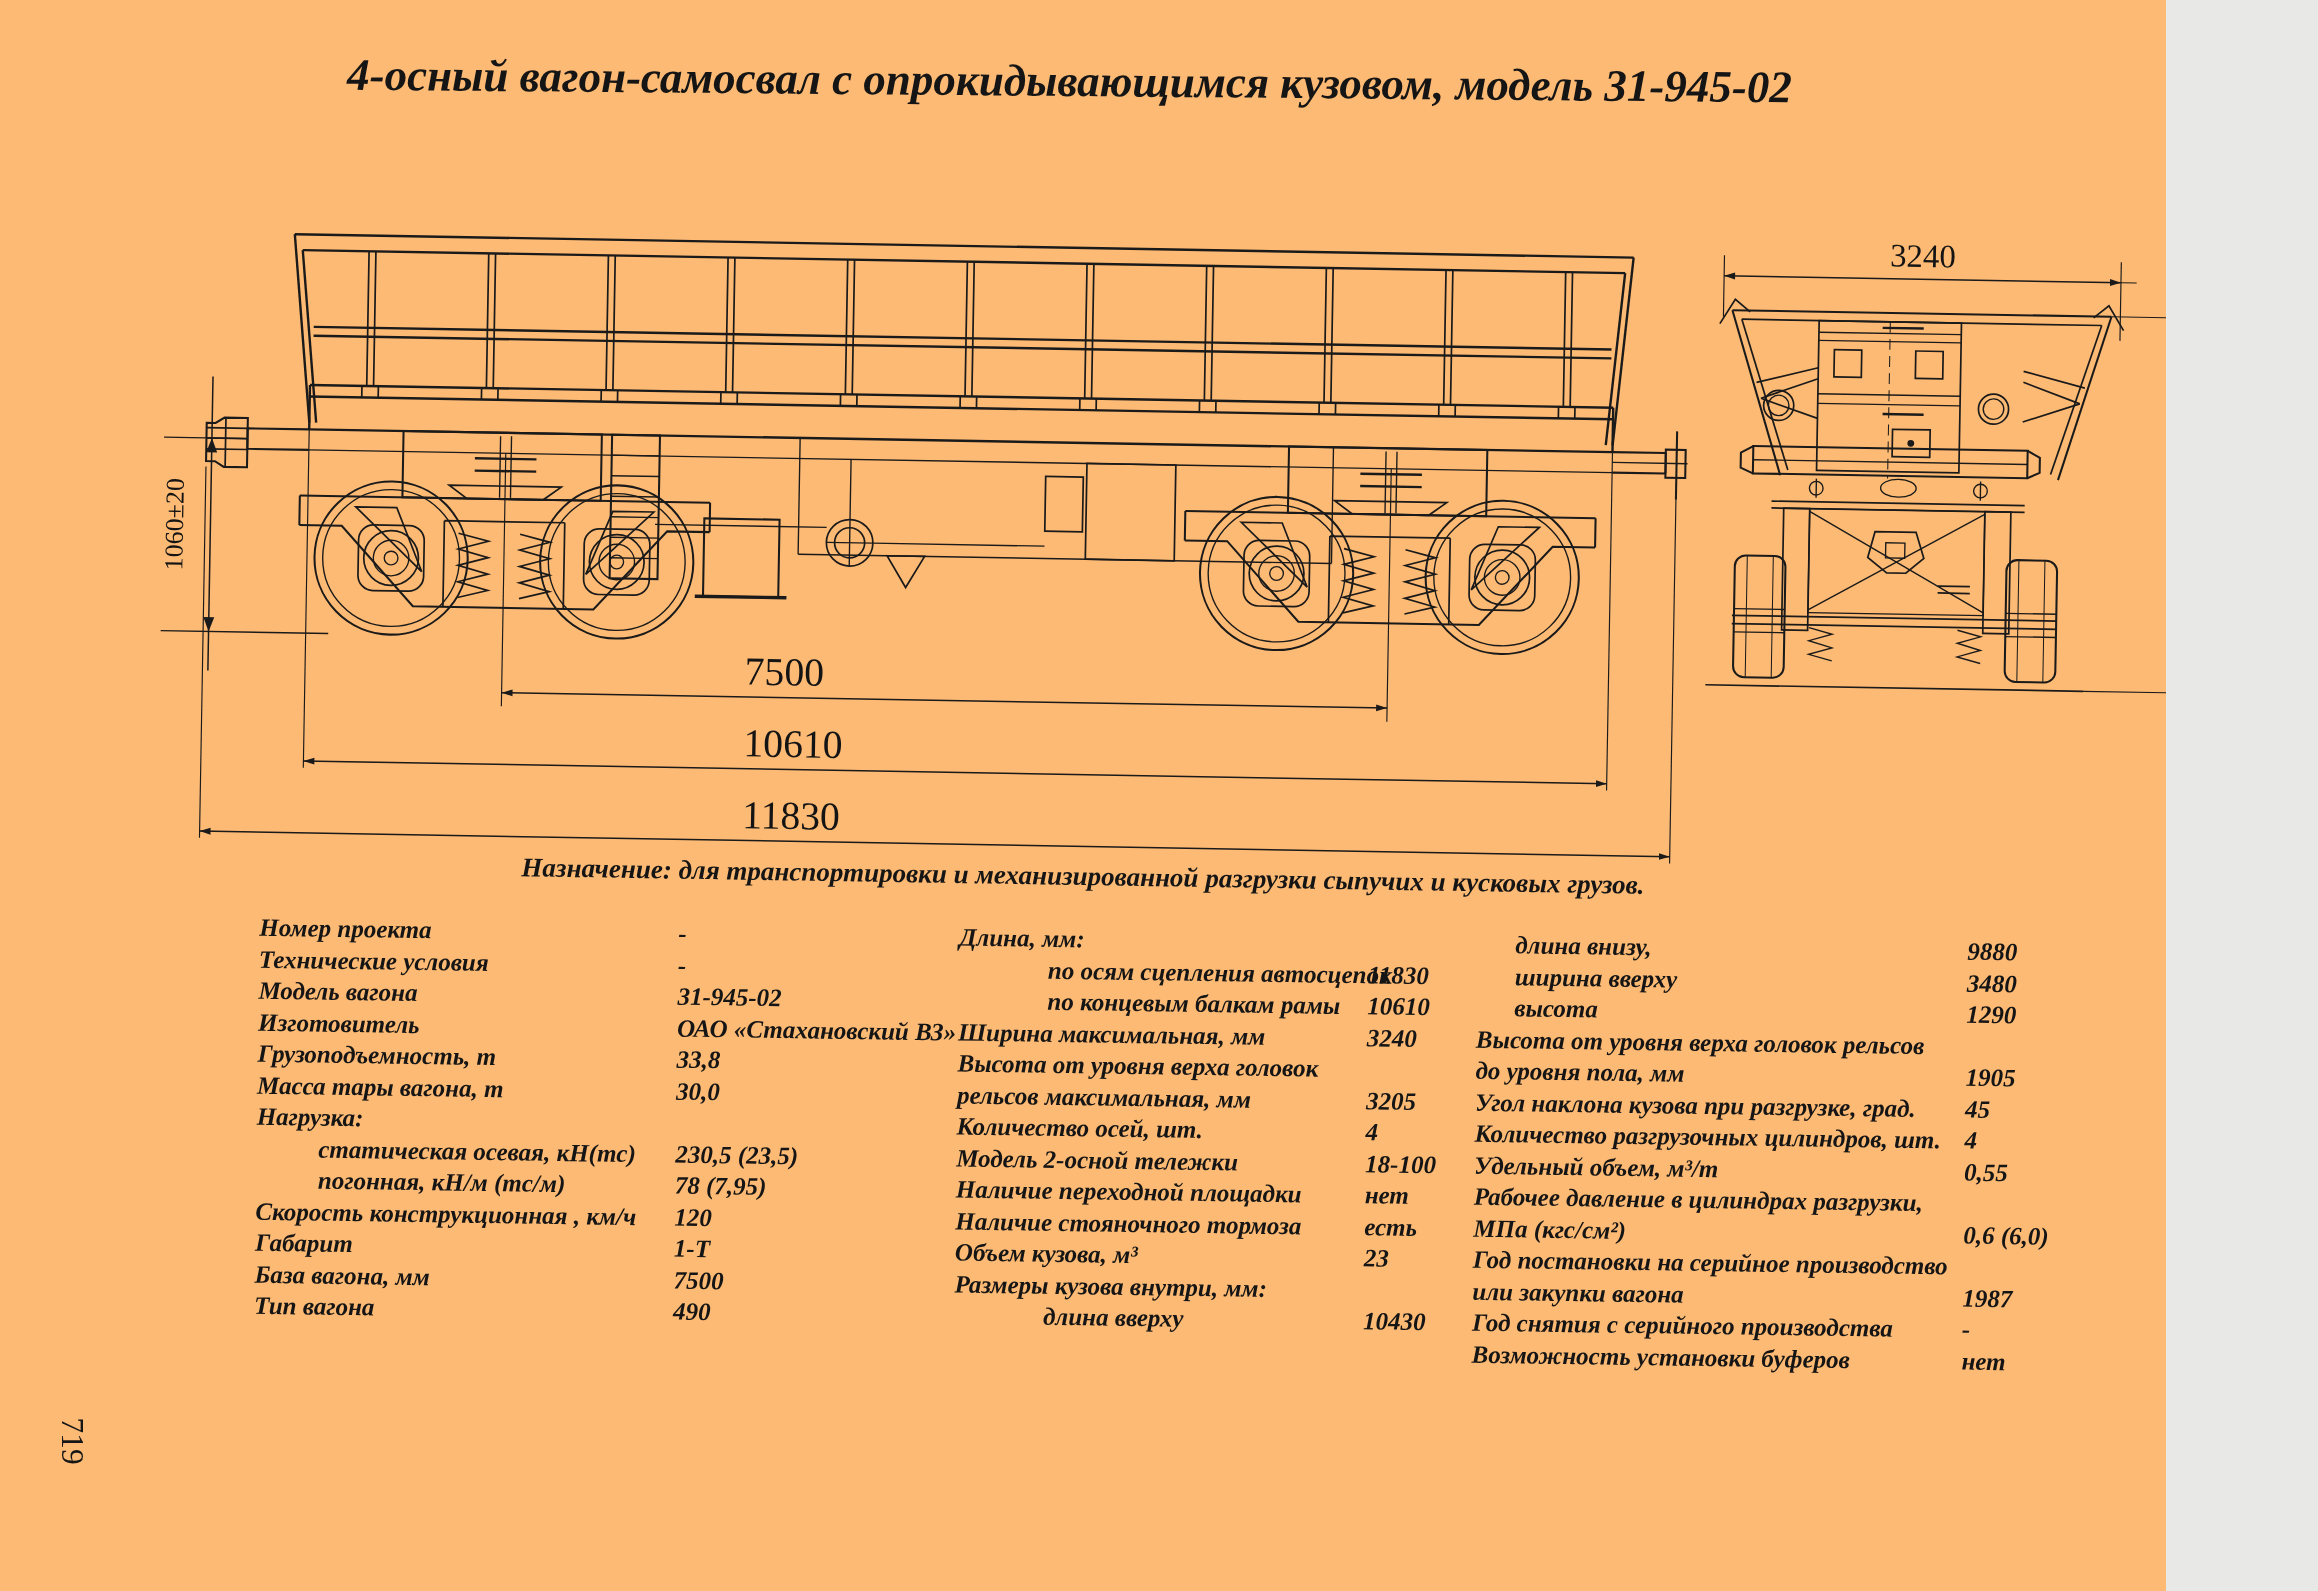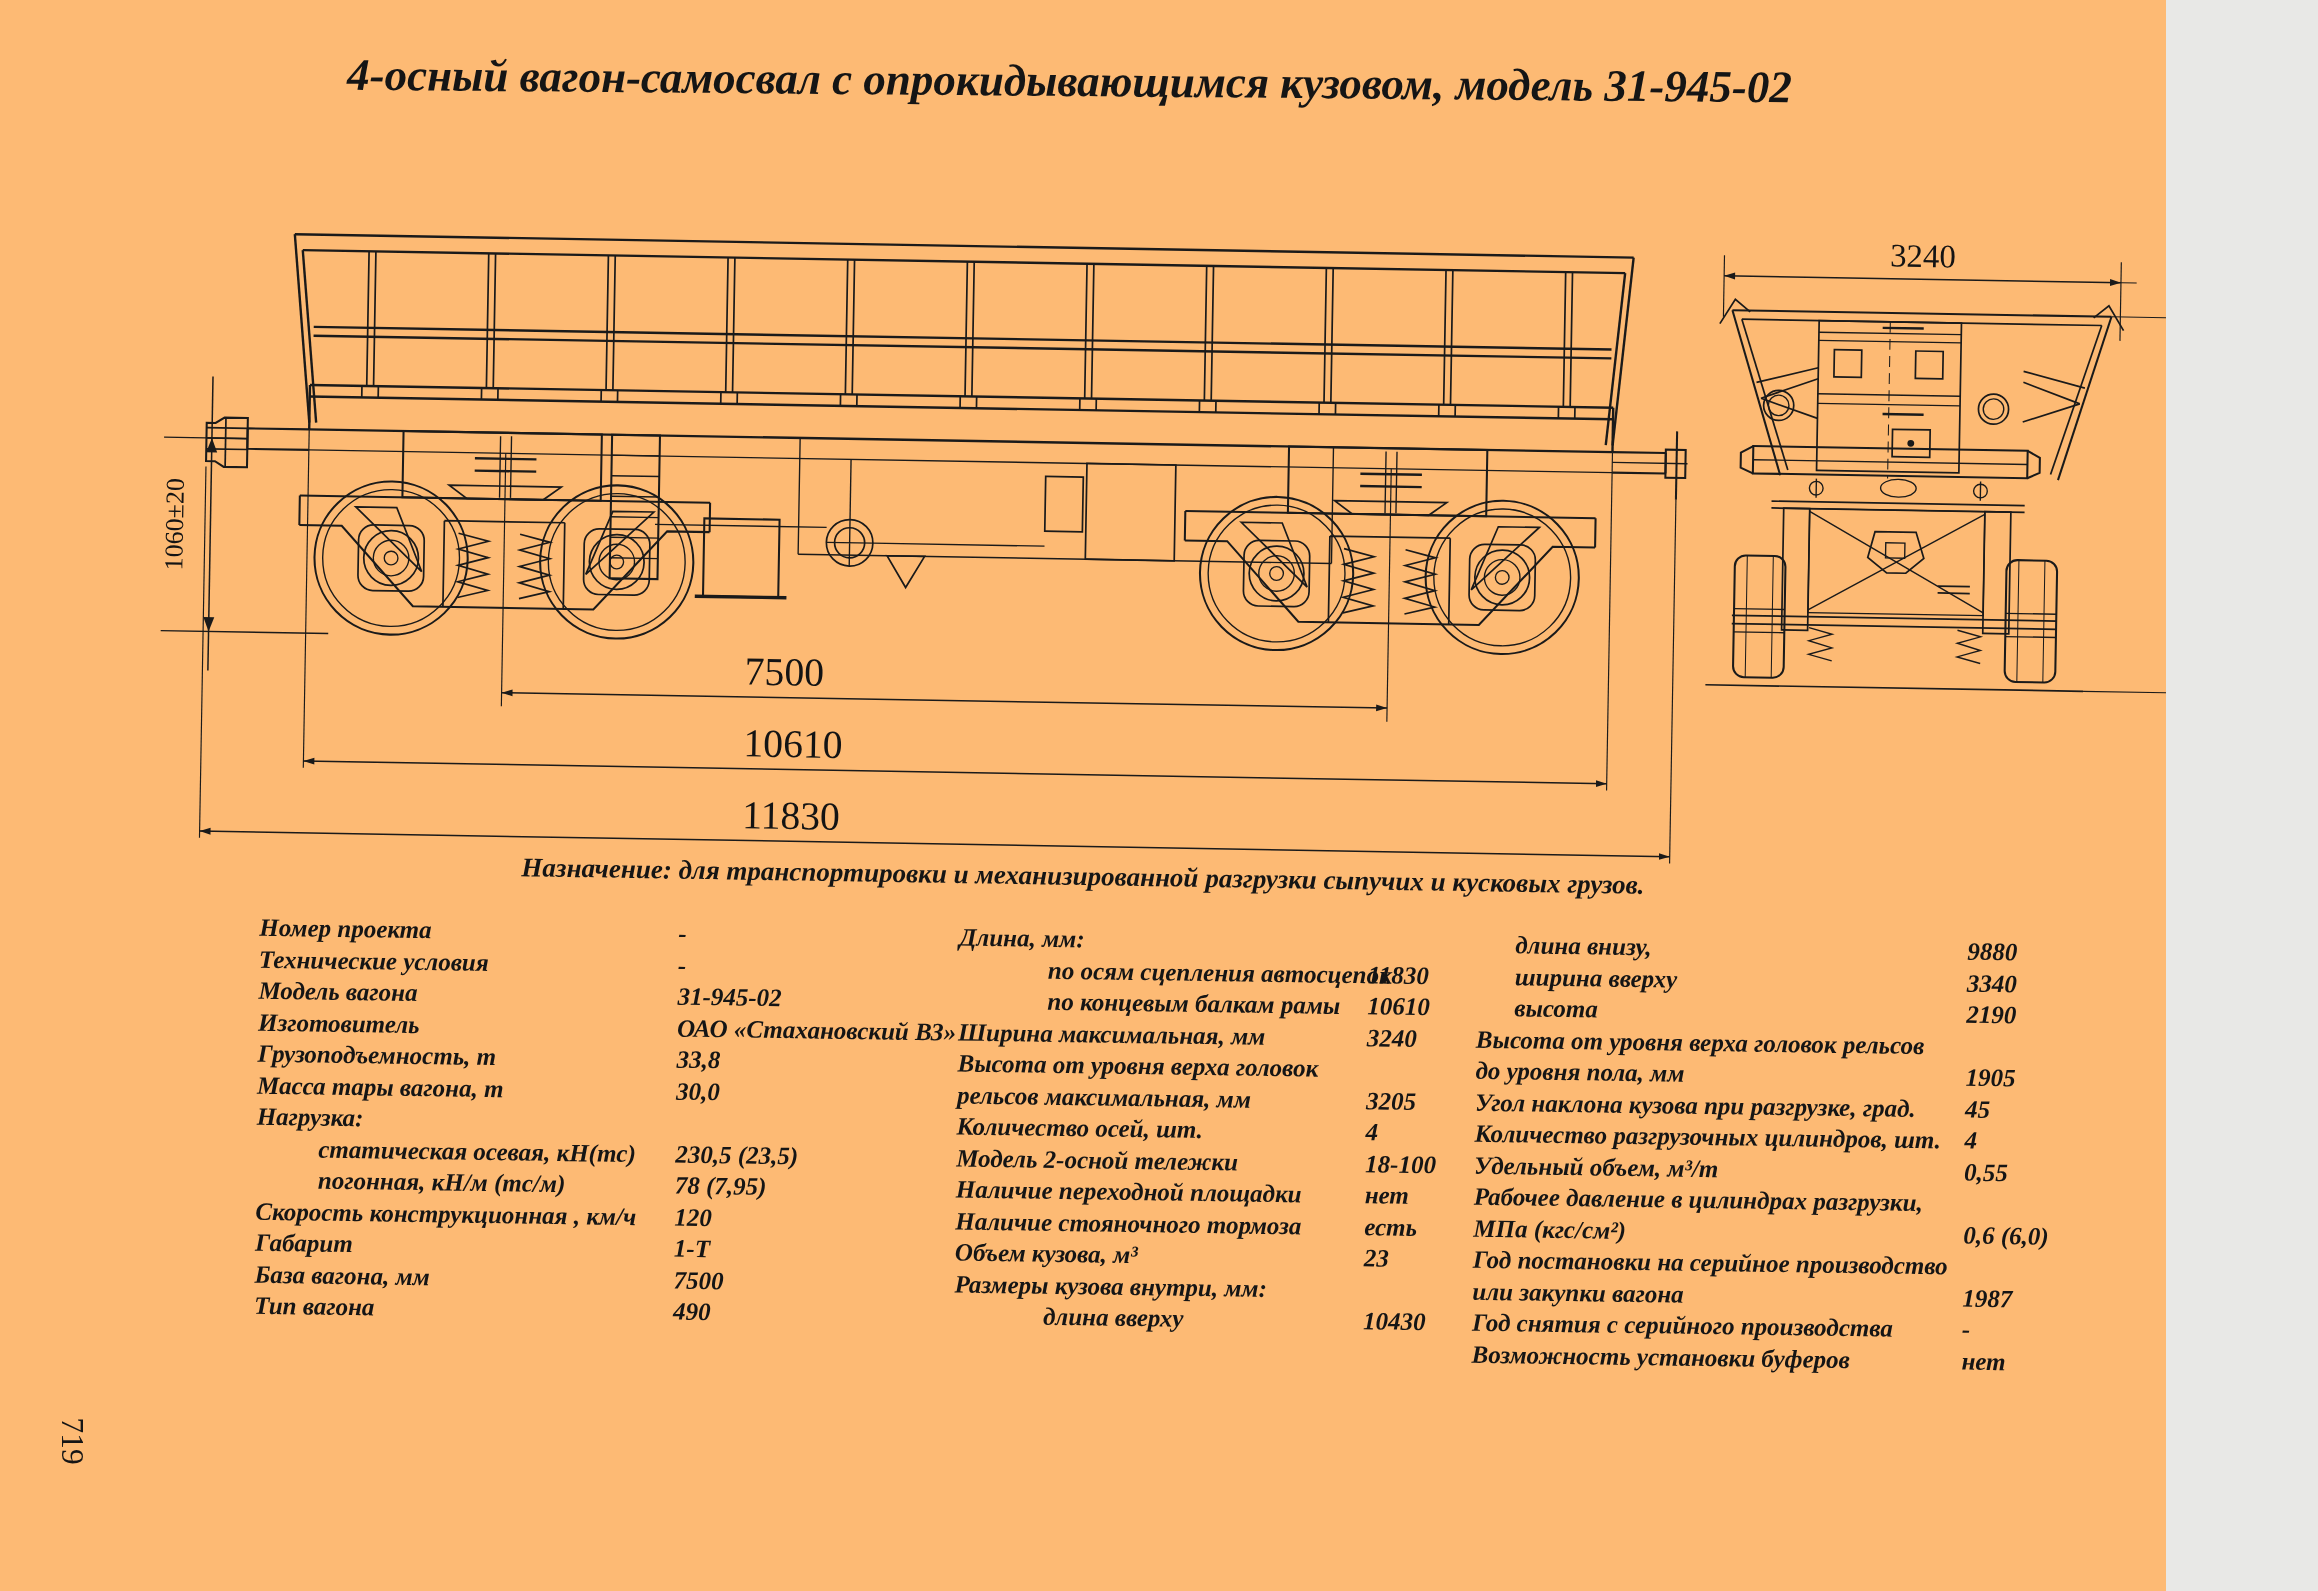--- a/index.html
+++ b/index.html
@@ -429,26 +429,26 @@
 
     <div class="spec-col col3">
 
         <div class="spec-row">
           <span class="spec-label indent">длина внизу,</span>
           <span class="spec-value">9880</span>
         </div>
 
         <div class="spec-row">
           <span class="spec-label indent">ширина вверху</span>
-          <span class="spec-value">3340</span>
+          <span class="spec-value">3480</span>
         </div>
 
         <div class="spec-row">
           <span class="spec-label indent">высота</span>
-          <span class="spec-value">2190</span>
+          <span class="spec-value">1290</span>
         </div>
 
         <div class="spec-row">
           <span class="spec-label">Высота от уровня верха головок рельсов</span>
           <span class="spec-value"></span>
         </div>
 
         <div class="spec-row">
           <span class="spec-label">до уровня пола, мм</span>
           <span class="spec-value">1905</span>

